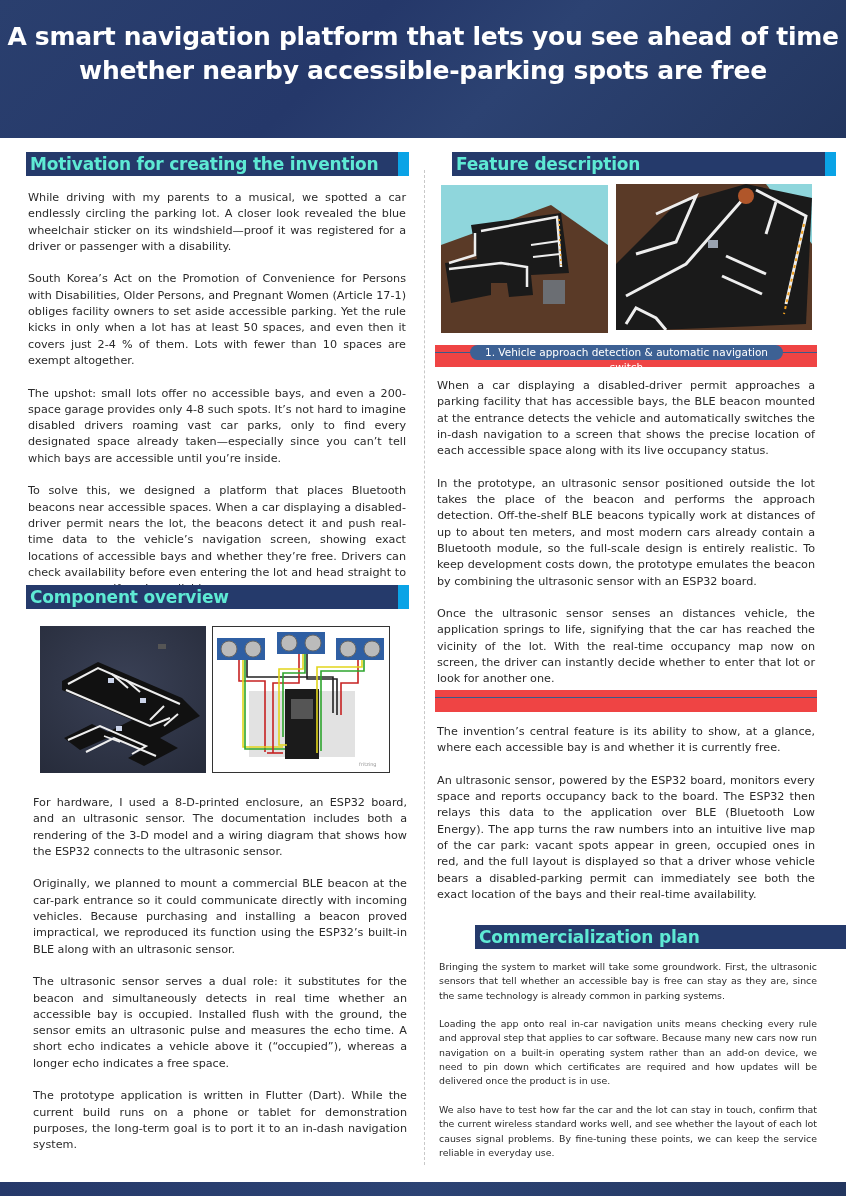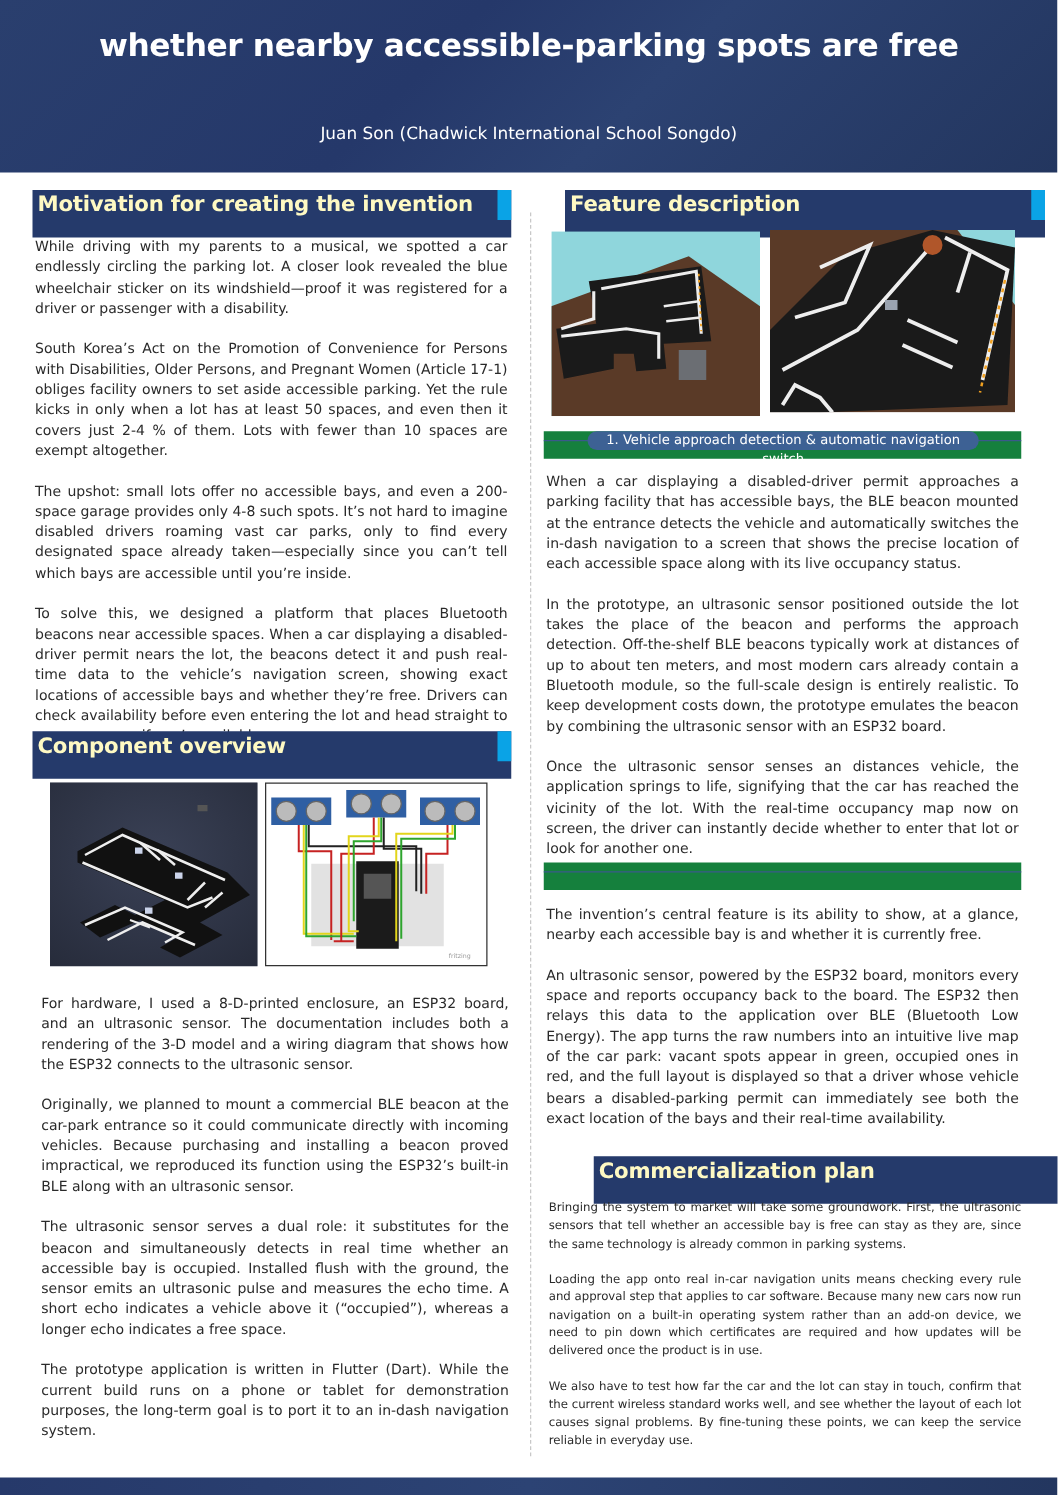--- a/index.html
+++ b/index.html
@@ -24,58 +24,58 @@
     position: absolute; left: 0; top: 1182px; width: 846px; height: 14px;
     background: linear-gradient(90deg, #26396a, #2c4374, #23365f);
   }
 
   .col-divider {
     position: absolute; left: 424px; top: 170px; height: 995px; width: 0;
     border-left: 1px dashed #c8c8c8;
   }
 
   .sec-title {
-    position: absolute; height: 38px; background: #253a6b; color: #fef9c3;
+    position: absolute; height: 24px; background: #253a6b; color: #5eead4;
     font-weight: bold; font-size: 17px; line-height: 24px; padding-left: 4px;
     letter-spacing: -0.2px;
   }
   .sec-title .accent {
     position: absolute; right: 0; top: 0; width: 11px; height: 24px; background: #0aa3e6;
   }
 
   .para {
     position: absolute; font-size: 11.2px; line-height: 16.3px; text-align: justify;
     color: #2a2a2a;
   }
   .para.small { font-size: 9.4px; line-height: 14.3px; }
   .para p { margin-bottom: 16.3px; }
   .para.small p { margin-bottom: 14.3px; }
 
   .subbar {
-    position: absolute; height: 22px; background: #15803d;
+    position: absolute; height: 22px; background: #ef4444;
   }
   .subbar .line {
     position: absolute; left: 0; right: 0; top: 7px; height: 1px; background: #3a5a8a;
   }
   .subbar .pill {
     position: absolute; top: 0; height: 15px; background: #3d6194; color: #fff;
     border-radius: 8px; font-size: 10.5px; line-height: 15px; text-align: center;
   }
 
   .photo { position: absolute; overflow: hidden; }
   .photo svg { display: block; }
 </style>
 </head>
 <body>
 
 <div class="header">
   <div class="title">
+    <div>A smart navigation platform that lets you see ahead of time</div>
     <div>whether nearby accessible-parking spots are free</div>
   </div>
-  <div class="author">Juan Son (Chadwick International School Songdo)</div>
 </div>
 
 <div class="col-divider"></div>
 
 <div class="sec-title" style="left:26px; top:152px; width:383px;">
   <span>Motivation for creating the invention</span>
   <span class="accent"></span>
 </div>
 <div class="para" style="left:28px; top:190px; width:378px;">
   <p>While driving with my parents to a musical, we spotted a car endlessly circling the parking lot. A closer look revealed the blue wheelchair sticker on its windshield—proof it was registered for a driver or passenger with a disability.</p>
@@ -199,21 +199,21 @@
   <p>When a car displaying a disabled-driver permit approaches a parking facility that has accessible bays, the BLE beacon mounted at the entrance detects the vehicle and automatically switches the in-dash navigation to a screen that shows the precise location of each accessible space along with its live occupancy status.</p>
   <p>In the prototype, an ultrasonic sensor positioned outside the lot takes the place of the beacon and performs the approach detection. Off-the-shelf BLE beacons typically work at distances of up to about ten meters, and most modern cars already contain a Bluetooth module, so the full-scale design is entirely realistic. To keep development costs down, the prototype emulates the beacon by combining the ultrasonic sensor with an ESP32 board.</p>
   <p>Once the ultrasonic sensor senses an distances vehicle, the application springs to life, signifying that the car has reached the vicinity of the lot. With the real-time occupancy map now on screen, the driver can instantly decide whether to enter that lot or look for another one.</p>
 </div>
 
 <div class="subbar" style="left:435px; top:690px; width:382px;">
   <div class="line"></div>
 </div>
 
 <div class="para" style="left:437px; top:724px; width:378px;">
-  <p>The invention’s central feature is its ability to show, at a glance, nearby each accessible bay is and whether it is currently free.</p>
+  <p>The invention’s central feature is its ability to show, at a glance, where each accessible bay is and whether it is currently free.</p>
   <p>An ultrasonic sensor, powered by the ESP32 board, monitors every space and reports occupancy back to the board. The ESP32 then relays this data to the application over BLE (Bluetooth Low Energy). The app turns the raw numbers into an intuitive live map of the car park: vacant spots appear in green, occupied ones in red, and the full layout is displayed so that a driver whose vehicle bears a disabled-parking permit can immediately see both the exact location of the bays and their real-time availability.</p>
 </div>
 
 <div class="sec-title" style="left:437px; top:925px; width:384px;margin-left:38px;">
   <span>Commercialization plan</span>
   <span class="accent"></span>
 </div>
 
 <div class="para small" style="left:439px; top:960px; width:378px;">
   <p>Bringing the system to market will take some groundwork. First, the ultrasonic sensors that tell whether an accessible bay is free can stay as they are, since the same technology is already common in parking systems.</p>

